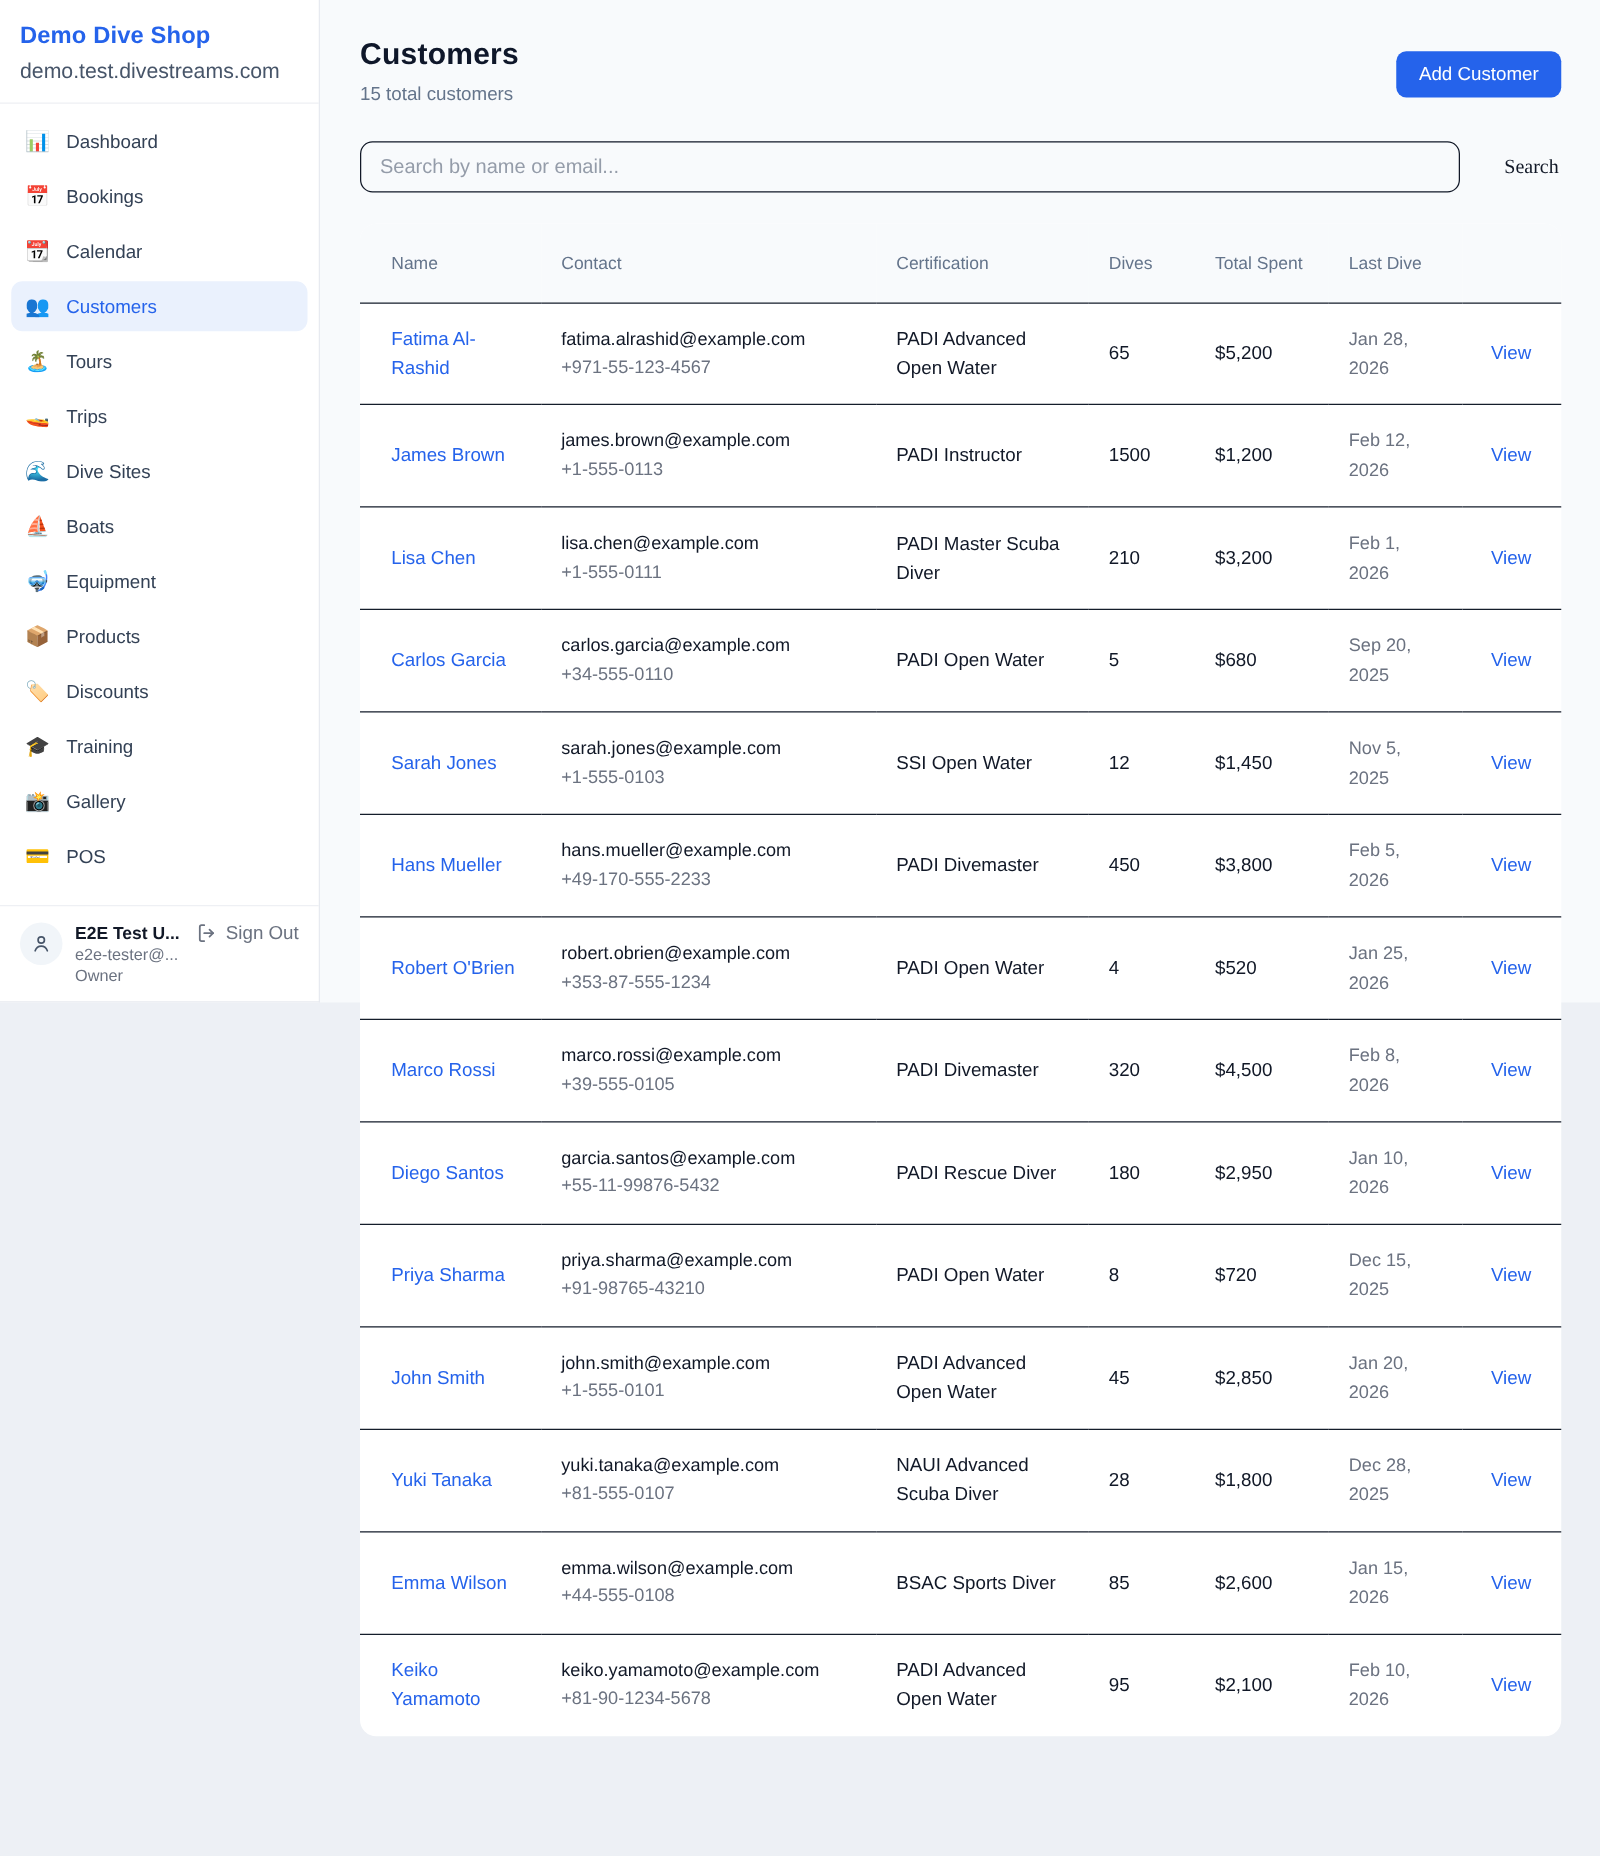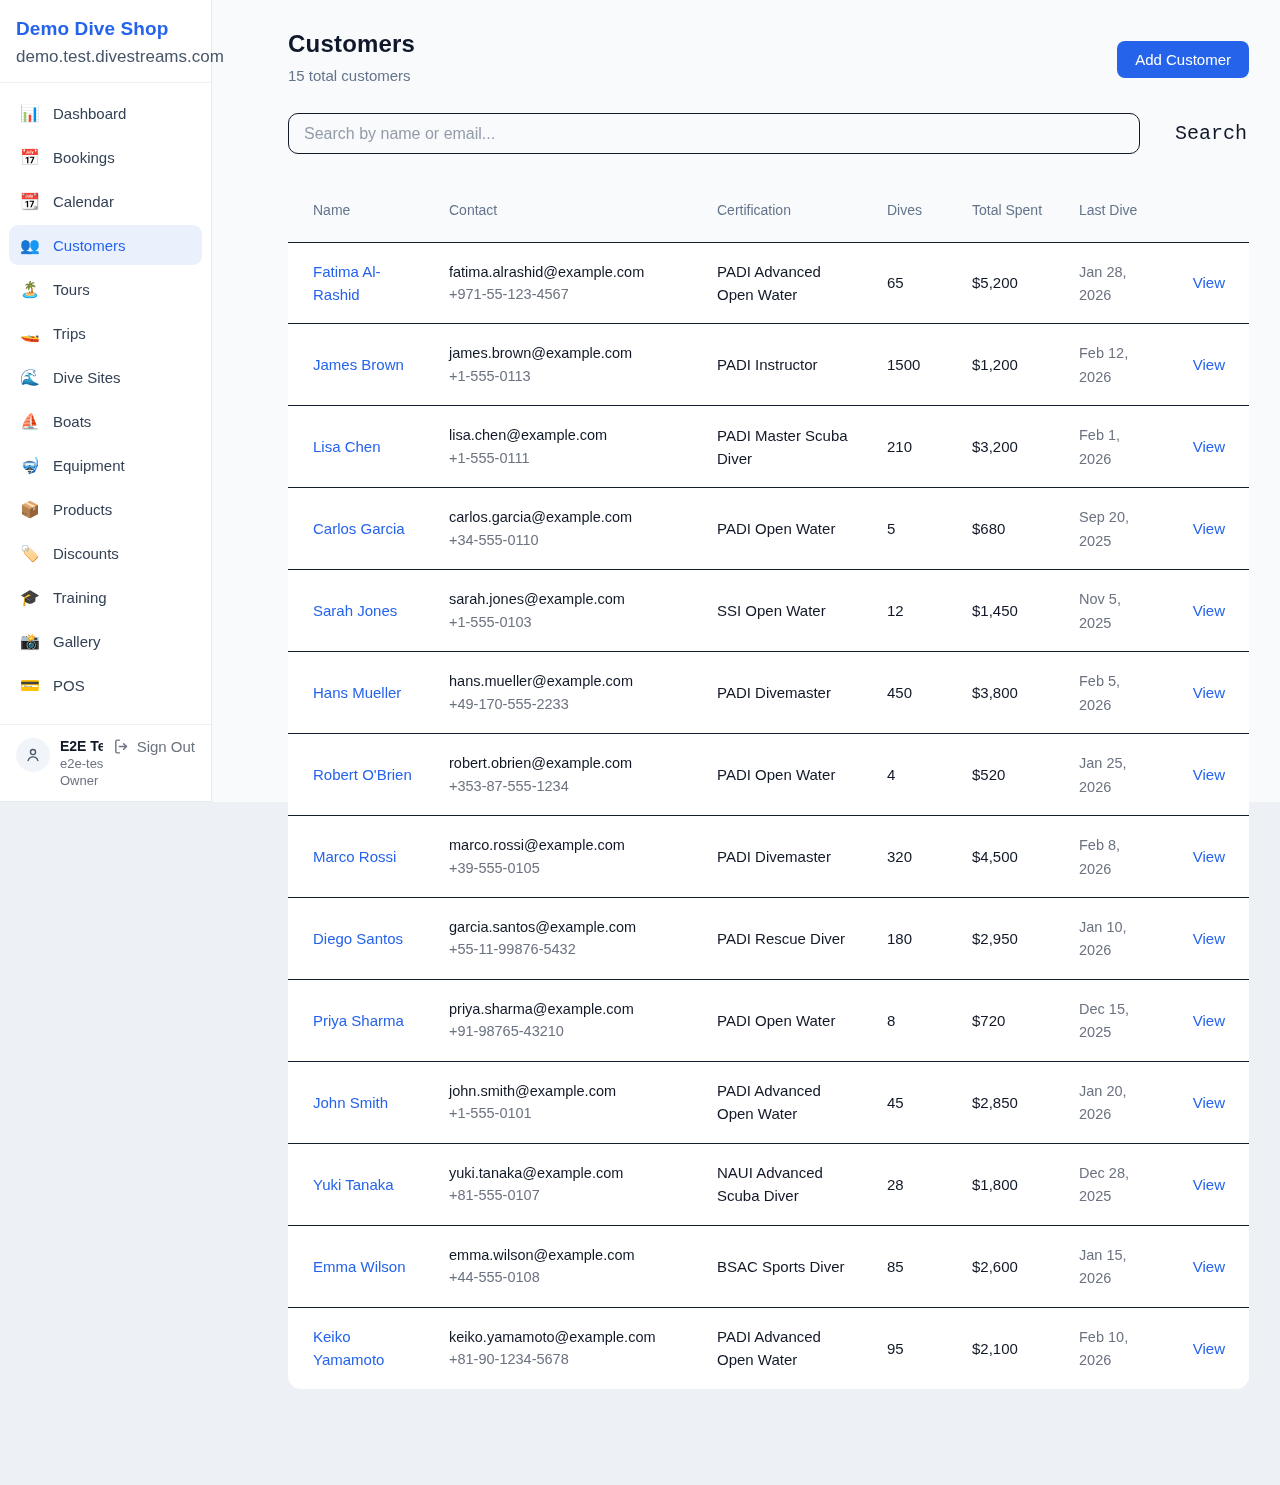--- a/index.html
+++ b/index.html
@@ -11,21 +11,21 @@
     background: #edf0f5;
     color: #0f172a;
   }
   .viewport-bg {
     position: absolute; top: 0; left: 0; width: 1280px; height: 802px;
     background: #f8fafc;
   }
 
   
   .sidebar {
-    position: absolute; top: 0; left: 0; width: 212px; height: 802px;
+    position: absolute; top: 0; left: 0; width: 256px; height: 802px;
     background: #ffffff;
     border-right: 1px solid #e7eaf0;
     border-bottom: 1px solid #e7eaf0;
     display: flex; flex-direction: column;
   }
   .brand { padding: 18px 16px 15px 16px; border-bottom: 1px solid #eef0f4; }
   .brand-title { color: #2563eb; font-size: 19px; font-weight: bold; letter-spacing: .1px; }
   .brand-sub { color: #475569; font-size: 17px; margin-top: 7px; }
   .nav { padding: 10px 9px; flex: 1; overflow: hidden; }
   .nav-item {
@@ -67,22 +67,22 @@
     padding: 0 18px; height: 37px; border-radius: 8px; margin-top: 11px;
   }
   .search-row { display: flex; align-items: center; gap: 33px; margin-top: 29px; }
   .search-input {
     flex: 1; height: 41px; border: 1.5px solid #111827; border-radius: 10px;
     background: #f8fafc; padding: 0 15px; font-family: inherit;
     font-size: 16px; color: #111827; outline: none;
   }
   .search-input::placeholder { color: #949ca9; }
   .search-btn {
-    background: none; border: none; cursor: pointer; font-family: Liberation Mono, monospace;
-    font-size: 20px; color: #111827; padding: 0 2px;
+    background: none; border: none; cursor: pointer; font-family: Liberation Serif, serif;
+    font-size: 16px; color: #111827; padding: 0 2px;
   }
 
   
   .table-card { margin-top: 25px; background: #ffffff; border-radius: 13px; overflow: hidden; }
   table { width: 100%; border-collapse: collapse; table-layout: fixed; }
   col.c-name  { width: 145px; }
   col.c-contact { width: 268px; }
   col.c-cert  { width: 170px; }
   col.c-dives { width: 85px; }
   col.c-spent { width: 107px; }

